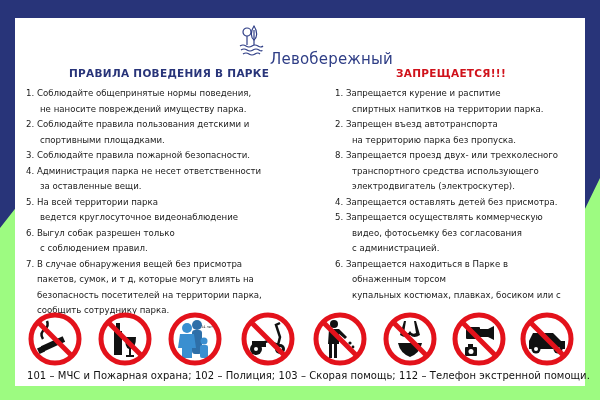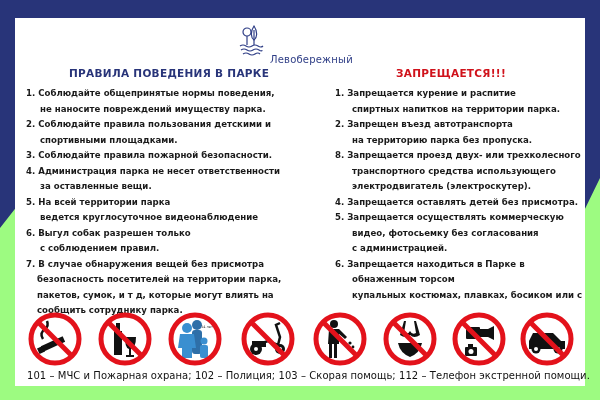--- a/index.html
+++ b/index.html
@@ -12,29 +12,29 @@
   }
   .card {
     position: absolute; left: 15px; top: 18px; width: 570px; height: 368px;
     background: #ffffff;
   }
   .logo {
     position: absolute; left: 238px; top: 23px; height: 36px;
     display: flex; align-items: center; gap: 6px;
   }
   .logo svg { width: 26px; height: 34px; }
-  .logo-text { font-size: 10px; color: #2f3e86; letter-spacing: 0.2px; margin-top: 36px; }
+  .logo-text { font-size: 15px; color: #2f3e86; letter-spacing: 0.2px; margin-top: 36px; }
   .heading {
     position: absolute; top: 67px; font-size: 10.5px; font-weight: bold;
     letter-spacing: 0.3px; white-space: nowrap; margin-left: 12px;
   }
   .heading.left { left: 57px; color: #283479; }
   .heading.right { left: 384px; color: #d0121b; }
   .list {
-    position: absolute; font-size: 8.6px; font-weight: bold; color: #1a1a1a;
+    position: absolute; font-size: 8.6px; font-weight: normal; color: #1a1a1a;
     line-height: 15.5px; white-space: nowrap;
   }
   .list.left { left: 26px; top: 86px; }
   .list.right { left: 318px; top: 86px; margin-left: 17px; }
   .list .line { display: block; }
   .list .ind1 { padding-left: 11px; }
   .list .ind2 { padding-left: 14px; }
   .list .ind4 { padding-left: 17px; }
   .icons { position: absolute; left: 0; top: 311px; width: 600px; height: 56px; }
   .icon {
@@ -77,22 +77,22 @@
   <span class="line">2. Соблюдайте правила пользования детскими и</span>
   <span class="line ind2">спортивными площадками.</span>
   <span class="line">3. Соблюдайте правила пожарной безопасности.</span>
   <span class="line">4. Администрация парка не несет ответственности</span>
   <span class="line ind2">за оставленные вещи.</span>
   <span class="line">5. На всей территории парка</span>
   <span class="line ind2">ведется круглосуточное видеонаблюдение</span>
   <span class="line">6. Выгул собак разрешен только</span>
   <span class="line ind2">с соблюдением правил.</span>
   <span class="line">7. В случае обнаружения вещей без присмотра</span>
+  <span class="line ind1">пакетов, сумок, и т д, которые могут влиять на</span>
   <span class="line ind1">безопасность посетителей на территории парка,</span>
-  <span class="line ind1">пакетов, сумок, и т д, которые могут влиять на</span>
   <span class="line ind1">сообщить сотруднику парка.</span>
 </div>
 
 <div class="list right">
   <span class="line">1. Запрещается курение и распитие</span>
   <span class="line ind4">спиртных напитков на территории парка.</span>
   <span class="line">2. Запрещен въезд автотранспорта</span>
   <span class="line ind4">на территорию парка без пропуска.</span>
   <span class="line">8. Запрещается проезд двух- или трехколесного</span>
   <span class="line ind4">транспортного средства использующего</span>

